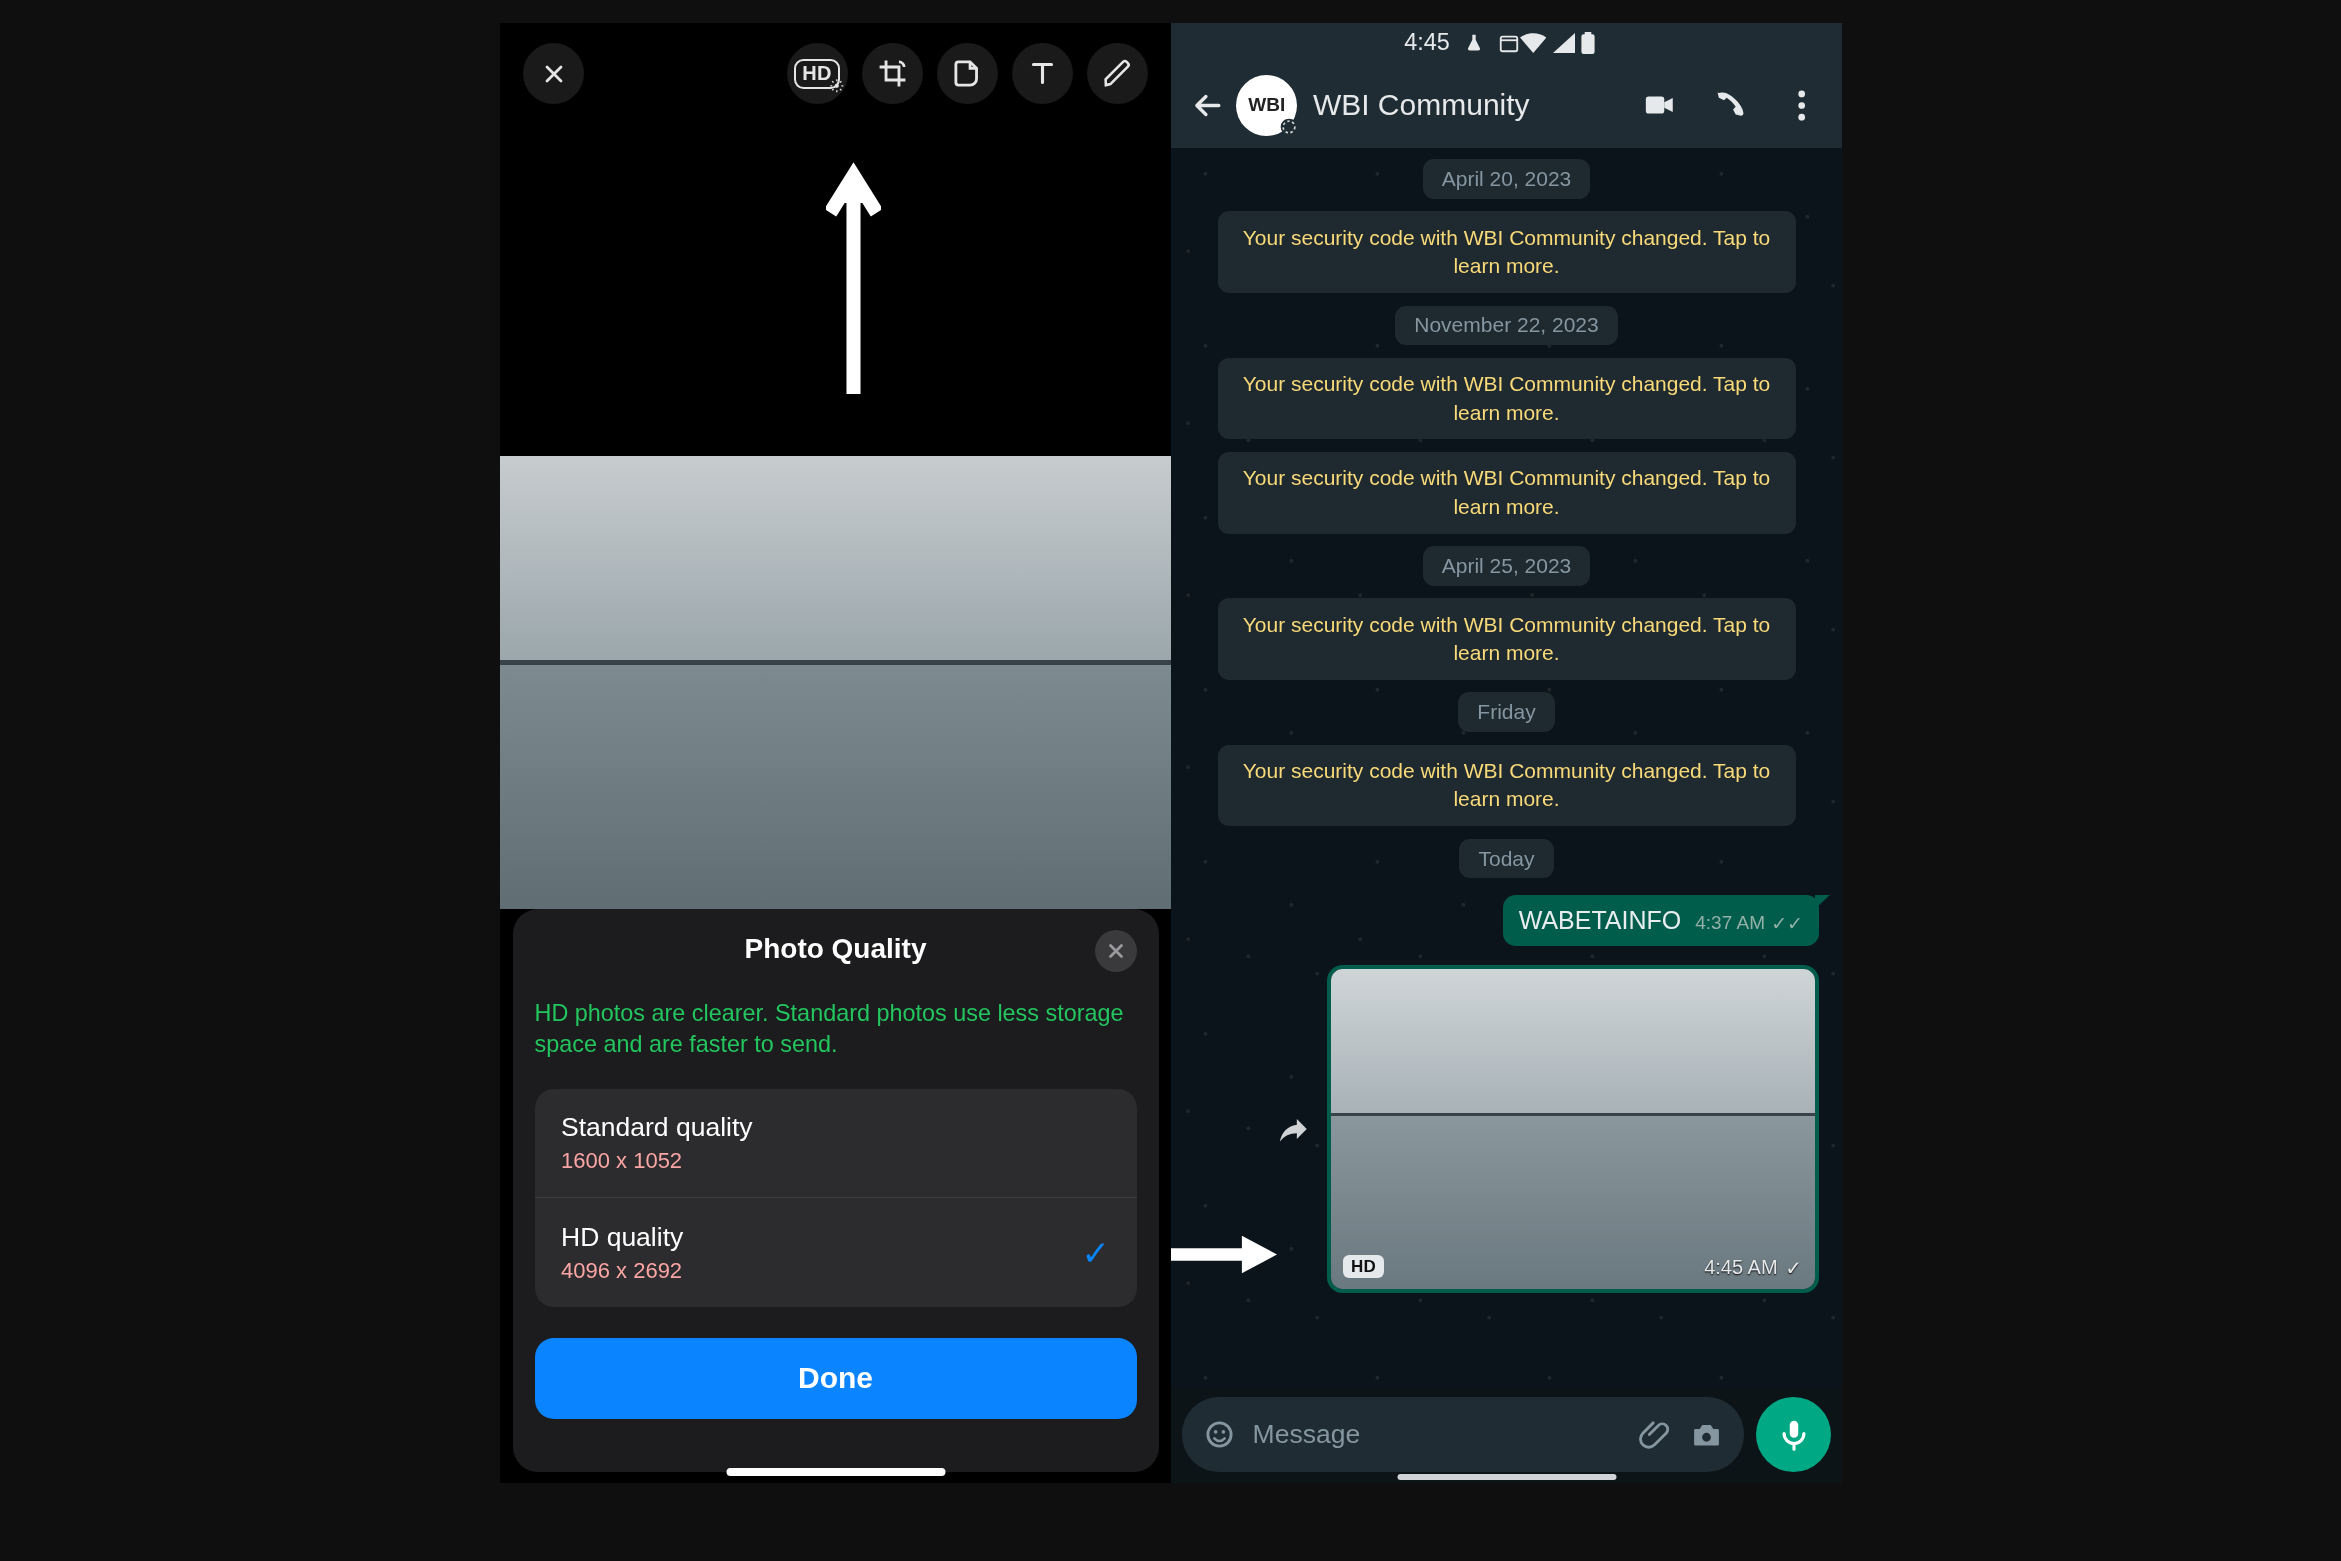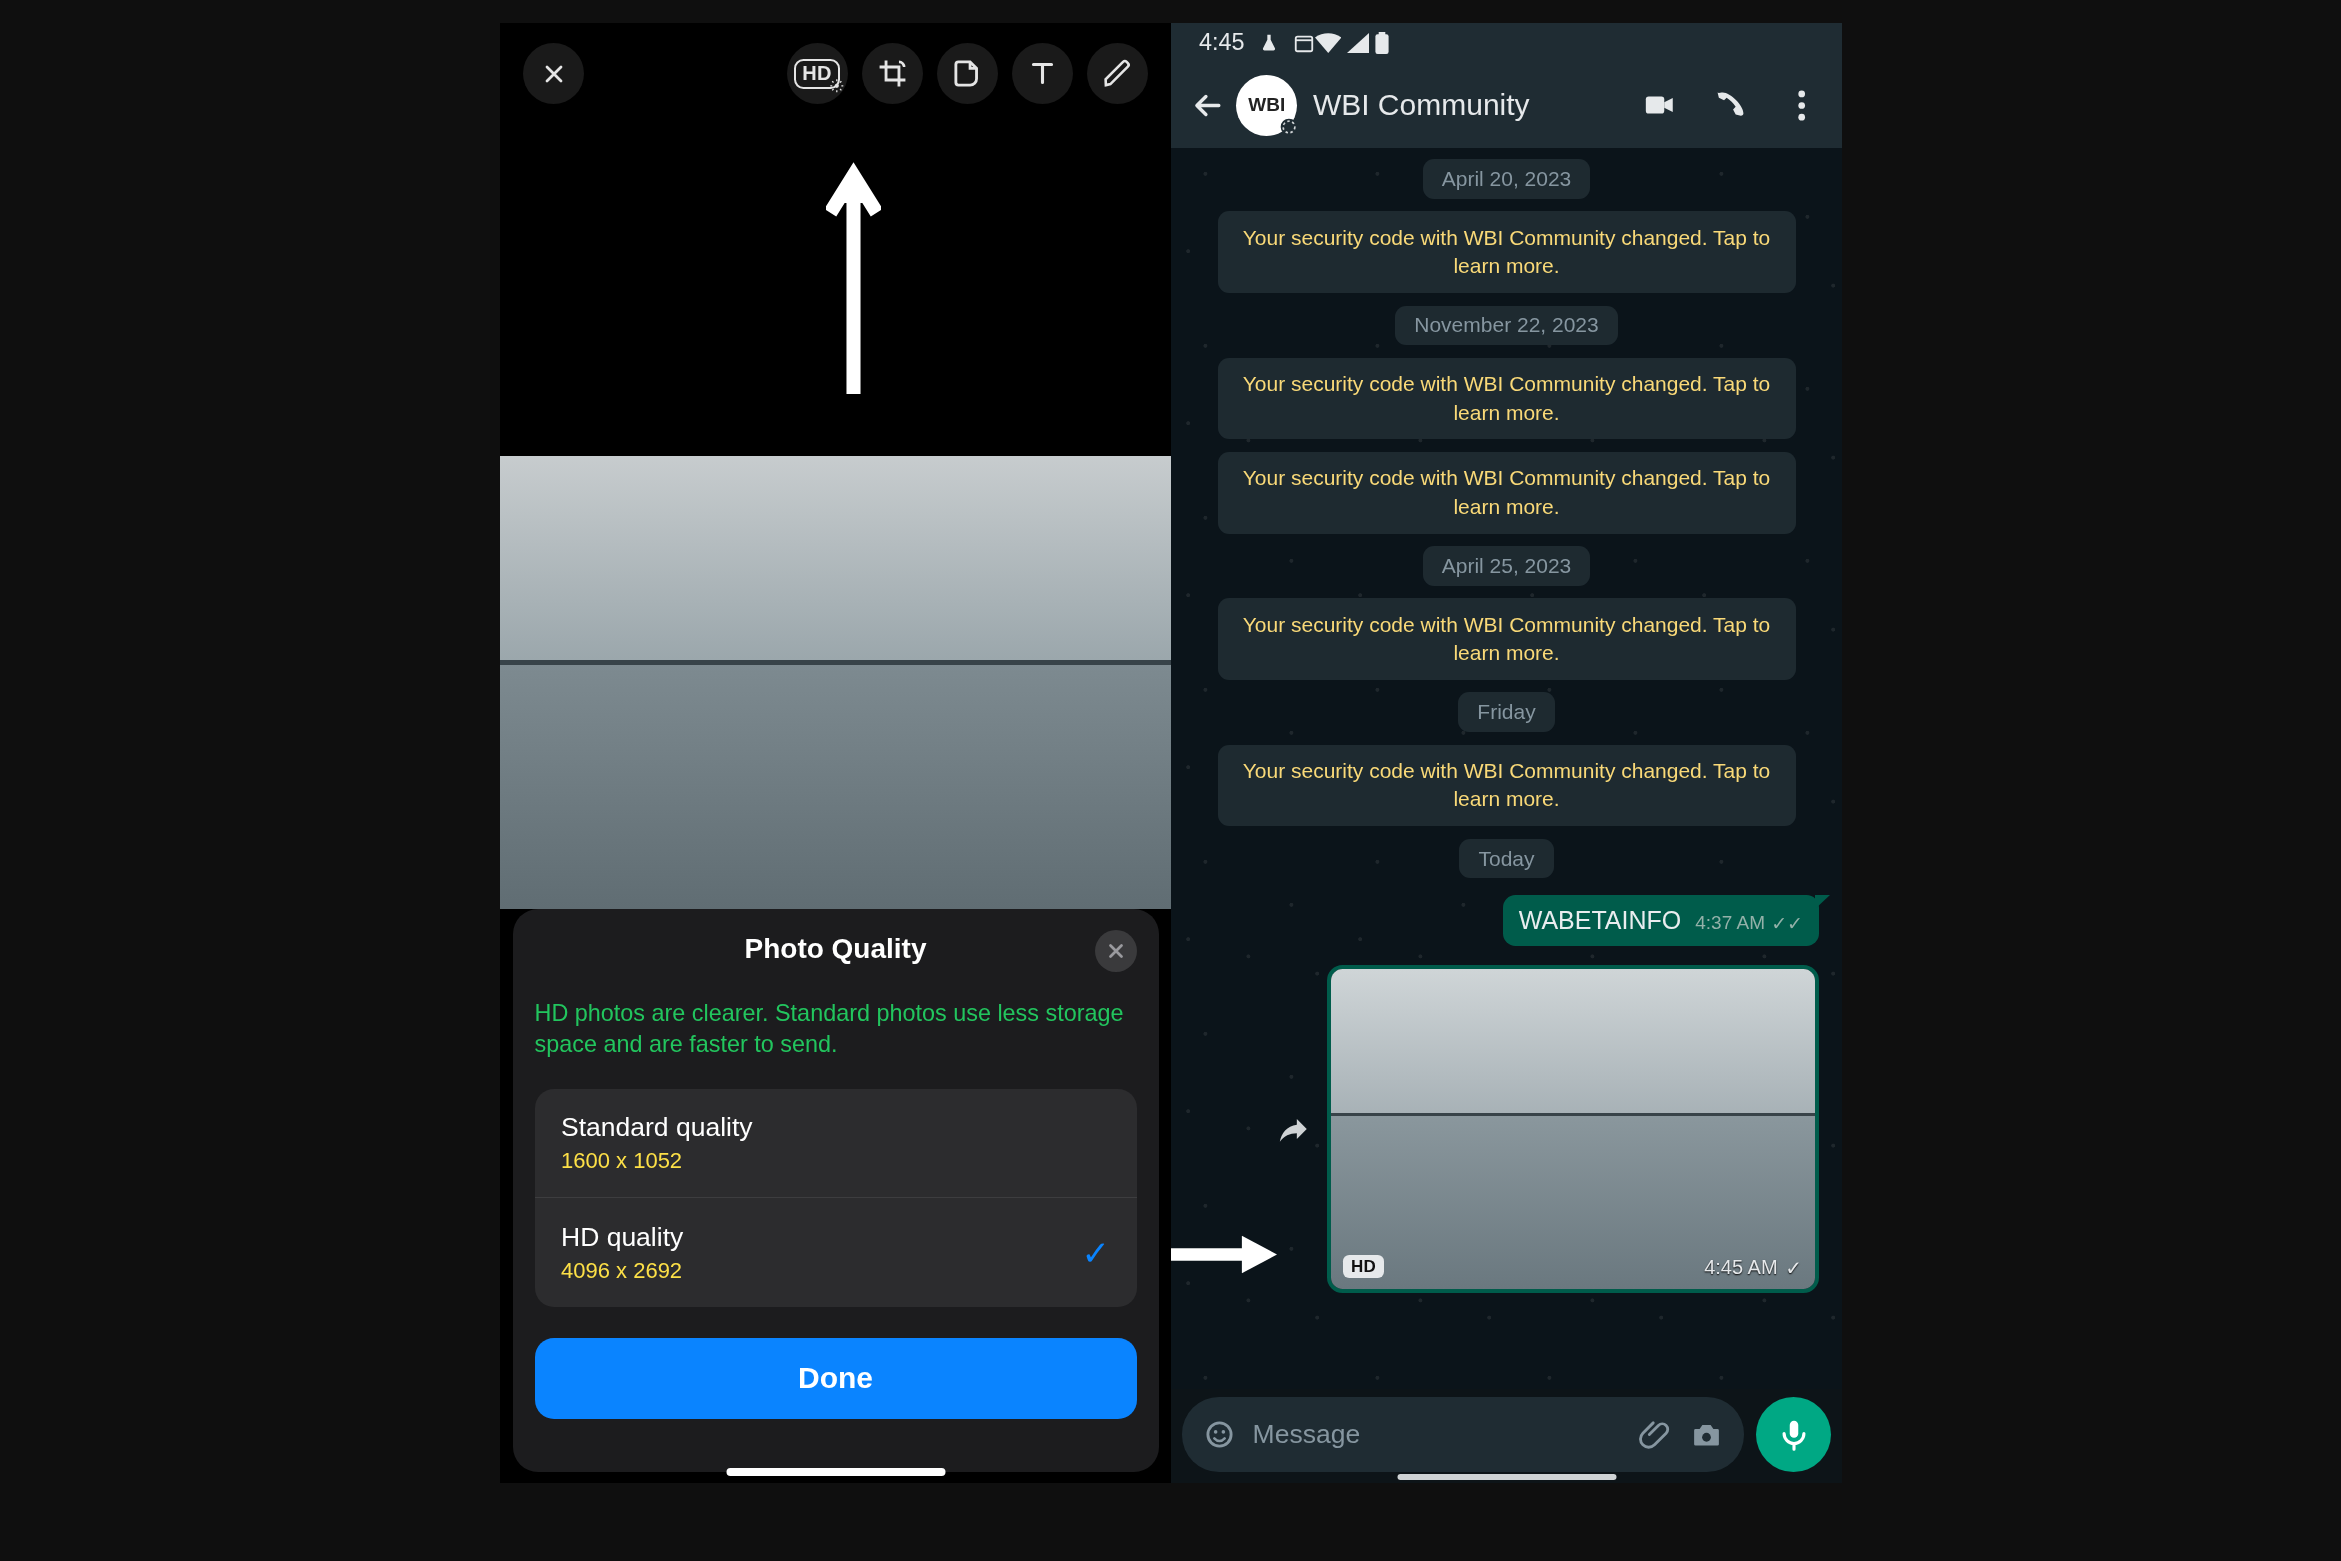--- a/index.html
+++ b/index.html
@@ -30,29 +30,29 @@
   .sheet { position:absolute; left:12.5px; right:12.5px; bottom:11.7px; top:886px; background:#1c1c1e; border-radius:25px 25px 25px 25px; padding:23.4px 22px 22px; color:#fff; }
   .sheet-title-row { display:flex; align-items:center; justify-content:center; position:relative; }
   .sheet-title { font-size:28px; font-weight:600; text-align:center; }
   .sheet-close { position:absolute; right:0; top:-3.1px; width:42px; height:42px; background:#3a3a3c; border-radius:50%; display:flex; align-items:center; justify-content:center; color:#9a9a9e; font-size:25px; }
   .sheet-desc { color:#22c55e; font-size:23.4px; line-height:1.35; margin-top:33px; }
   .quality-list { margin-top:28px; background:#2c2c2e; border-radius:19px; overflow:hidden; }
   .quality-item { padding:23.4px 26.5px; display:flex; align-items:center; justify-content:space-between; }
   .quality-item + .quality-item { border-top:0.8px solid #3d3d3f; }
   .q-text { display:flex; flex-direction:column; gap:4.7px; }
   .q-label { color:#fff; font-size:26.5px; }
-  .q-dim { color:#fde047; font-size:22px; }
+  .q-dim { color:#fca5a5; font-size:22px; }
   .check { color:#0a84ff; font-size:34px; }
   .done-btn { margin-top:31px; background:#0a84ff; color:#fff; font-size:30px; font-weight:600; text-align:center; padding:23.4px; border-radius:19px; }
   .home-ind-left { position:absolute; bottom:7.8px; left:50%; transform:translateX(-50%); width:219px; height:7.8px; background:#fff; border-radius:3.9px; }
 
   .wm { position:absolute; left:47px; top:982px; color:#2c2c2e; font-size:31px; font-weight:700; letter-spacing:4.7px; transform:rotate(0deg); opacity:.5; pointer-events:none;}
 
   
-  .statusbar { height:39px; display:flex; align-items:center; justify-content:flex-start; padding:0 42px 0 28px; color:#e6e9eb; font-size:23.4px; background:#1f2c33; }
+  .statusbar { height:39px; display:flex; align-items:center; justify-content:center; padding:0 42px 0 28px; color:#e6e9eb; font-size:23.4px; background:#1f2c33; }
   .status-left { display:flex; gap:14px; align-items:center;}
   .status-right { display:flex; gap:6.2px; align-items:center;}
   .chat-header { height:86px; background:#1f2c33; display:flex; align-items:center; padding:0 14px; color:#e6e9eb; }
   .back-arr { font-size:34px; padding:0 7.8px; }
   .avatar { width:61px; height:61px; border-radius:50%; background:#fff; display:flex; align-items:center; justify-content:center; font-weight:800; font-size:19px; color:#222; margin-left:4.7px; position:relative; }
   .presence { position:absolute; right:-1.6px; bottom:-1.6px; width:20px; height:20px; }
   .chat-title { font-size:30px; font-weight:500; margin-left:15.6px; flex:1; }
   .hdr-icons { display:flex; gap:37px; align-items:center; font-size:31px; padding-right:9.4px;}
   .hdr-icons .ico { width:34px; height:34px; display:flex; align-items:center; justify-content:center; }
 

